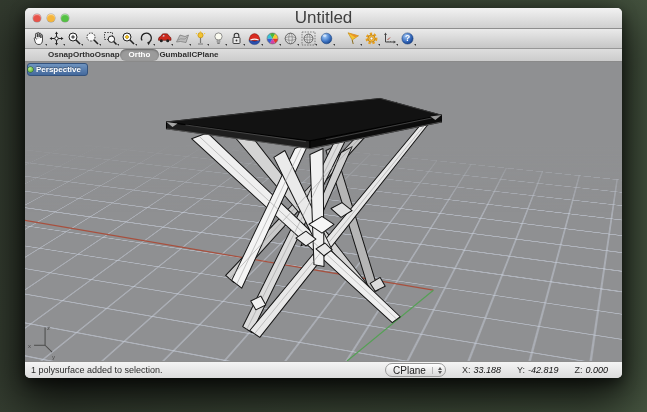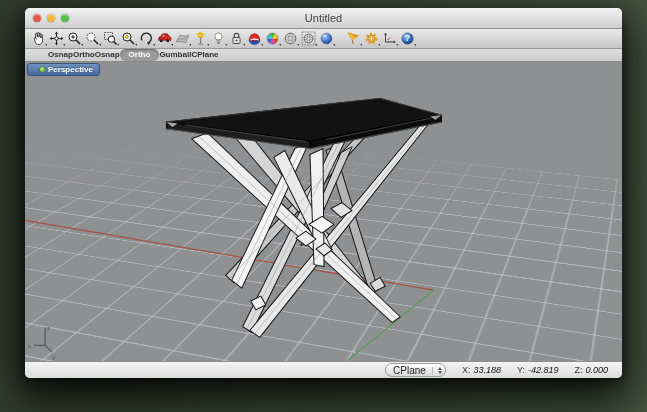--- a/index.html
+++ b/index.html
@@ -13,21 +13,21 @@
     border-radius:5px;overflow:hidden;display:flex;flex-direction:column;
     background:#d6d6d6;
     box-shadow:0 18px 45px 8px rgba(0,0,0,.78),0 4px 14px rgba(0,0,0,.55);
   }
   
   .titlebar{flex:0 0 20px;height:20px;background:linear-gradient(#f2f2f2,#cfcfcf);
     border-bottom:1px solid #8e8e8e;position:relative;display:flex;align-items:center;justify-content:center;}
   .lights{position:absolute;left:8px;top:6px;display:flex;gap:6px;}
   .light{width:8px;height:8px;border-radius:50%;box-shadow:inset 0 1px 1px rgba(255,255,255,.55),0 0 0 .5px rgba(0,0,0,.3);}
   .light.red{background:#e6534a;}.light.yellow{background:#f5b63c;}.light.green{background:#54c143;}
-  .title{font-size:11px;color:#3f3f3f;}
+  .title{font-size:17px;color:#3f3f3f;}
   
   .toolbar{flex:0 0 19px;height:19px;background:linear-gradient(#eaeaea,#c6c6c6);
     border-bottom:1px solid #979797;display:flex;align-items:center;padding-left:6px;gap:3px;}
   .tool{width:15px;height:15px;position:relative;flex:0 0 auto;cursor:default;}
   .tool svg{display:block;}
   .tool::after{content:"";position:absolute;right:-1px;bottom:0;width:0;height:0;
     border-top:2.5px solid #3a3a3a;border-left:2.5px solid transparent;}
   .tool.gap{margin-left:9px;}
   
   .snaprow{flex:0 0 12px;height:12px;background:linear-gradient(#dedede,#cccccc);
@@ -41,21 +41,21 @@
     margin-left:-1300px;margin-top:-450px;
     background-image:
       repeating-linear-gradient(to bottom, rgba(202,209,222,.55) 0 2.5px, transparent 2.5px 50px),
       repeating-linear-gradient(to right, rgba(202,209,222,.45) 0 1.5px, transparent 1.5px 50px);
     transform:perspective(850px) rotateX(63deg) rotateZ(19deg);}
   .grid-fade{position:absolute;z-index:1;left:0;top:0;right:0;height:150px;
     background:linear-gradient(#8f9092 55%,rgba(143,144,146,0));}
   .scene{position:absolute;z-index:2;left:0;top:0;width:100%;height:100%;}
   .badge{position:absolute;z-index:5;left:2px;top:1px;display:flex;align-items:center;gap:3px;
     background:linear-gradient(#6f94c0,#44699c);border:1px solid #33527d;border-radius:3px;
-    padding:1px 6px 1px 12px;cursor:default;}
+    padding:1px 6px 1px 0;cursor:default;}
   .badge .dot{width:5px;height:5px;border-radius:50%;
     background:radial-gradient(circle at 35% 30%,#b8f08a,#57a81f);box-shadow:0 0 0 .5px #2d6b10;}
   .badge .label{font-size:8px;font-weight:bold;color:#fff;text-shadow:0 -1px 1px rgba(0,0,0,.4);}
   
   .statusbar{flex:0 0 16px;height:16px;background:linear-gradient(#f4f4f4,#dcdcdc);
     border-top:1px solid #8e8e8e;display:flex;align-items:center;padding:0 14px 0 6px;
     font-size:9px;color:#2c2c2c;}
   .sb-right{margin-left:auto;display:flex;align-items:center;gap:16px;}
   .cplane{display:flex;align-items:center;border:1px solid #9a9a9a;border-radius:7px;
     background:linear-gradient(#ffffff,#d8d8d8);height:12px;padding:0 3px 0 7px;font-size:10px;color:#222;cursor:default;}
@@ -324,20 +324,21 @@
       </g>
     </svg>
 
     <div class="badge">
       <span class="dot"></span>
       <span class="label">Perspective</span>
     </div>
   </div>
 
   <div class="statusbar">
+    <span>1 polysurface added to selection.</span>
     <div class="sb-right">
       <div class="cplane">
         <span>CPlane</span>
         <span class="arrows">
           <span class="arrow-up"></span>
             <span class="arrow-down"></span>
         </span>
       </div>
       <span class="coord">
         <span class="lab">X:</span>

